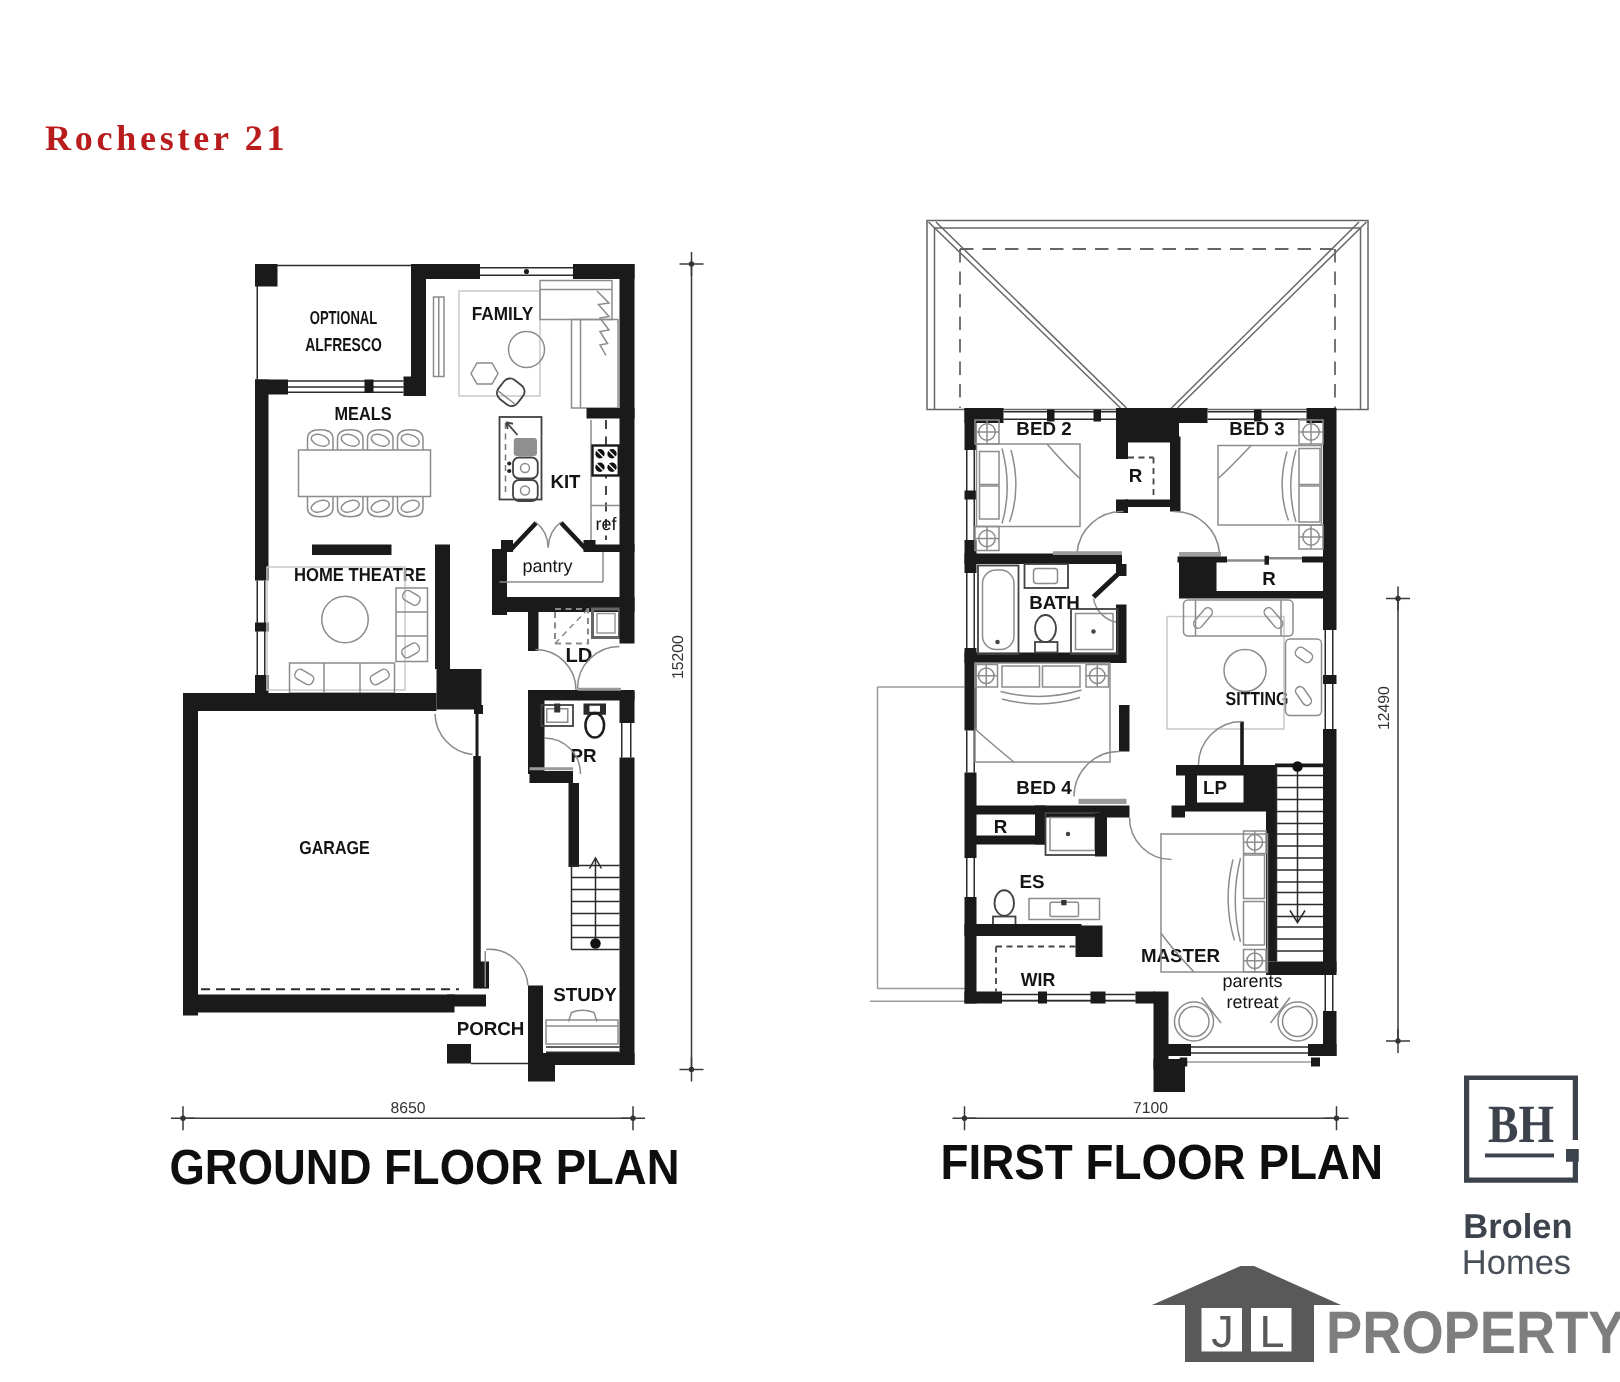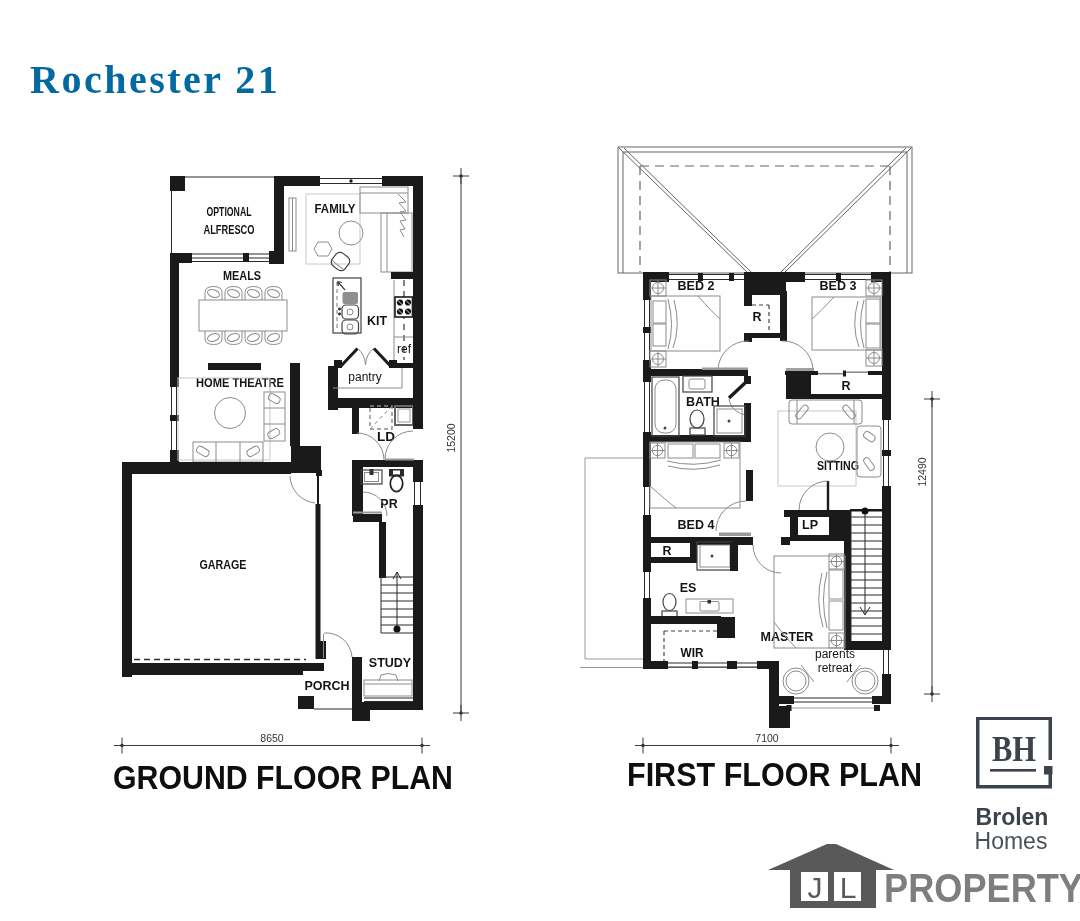--- a/index.html
+++ b/index.html
@@ -1,18 +1,18 @@
 <!DOCTYPE html>
 <html><head>
 <meta charset="utf-8">
 <style>
 html,body{margin:0;padding:0;width:1080px;height:921px;background:#fff;overflow:hidden}
 body{position:relative;font-family:"Liberation Sans",sans-serif}
 #plan{position:absolute;left:0;top:0}
-.rtitle{position:absolute;left:30px;top:56px;font-family:"Liberation Serif",serif;font-weight:bold;font-size:40px;color:#0369a1;letter-spacing:2.5px;white-space:nowrap}
+.rtitle{position:absolute;left:30px;top:80px;font-family:"Liberation Serif",serif;font-weight:bold;font-size:24px;color:#b91c1c;letter-spacing:2.5px;white-space:nowrap}
 </style>
 </head>
 <body>
 
 <div class="rtitle">Rochester 21</div>
 <svg id="plan" width="1080" height="921" viewBox="0 0 1080 921">
 <defs>
 <style>
 .wall{fill:#1a1a1a}
 .thin{stroke:#2b2b2b;stroke-width:1;fill:none}

